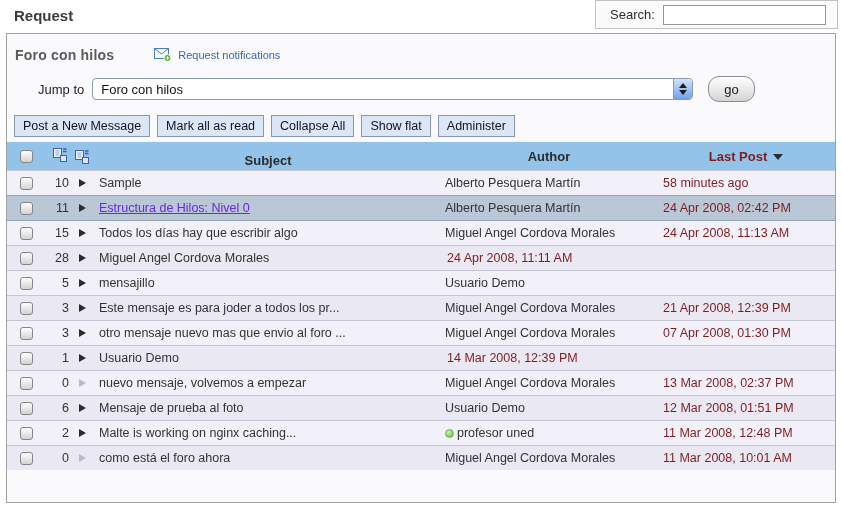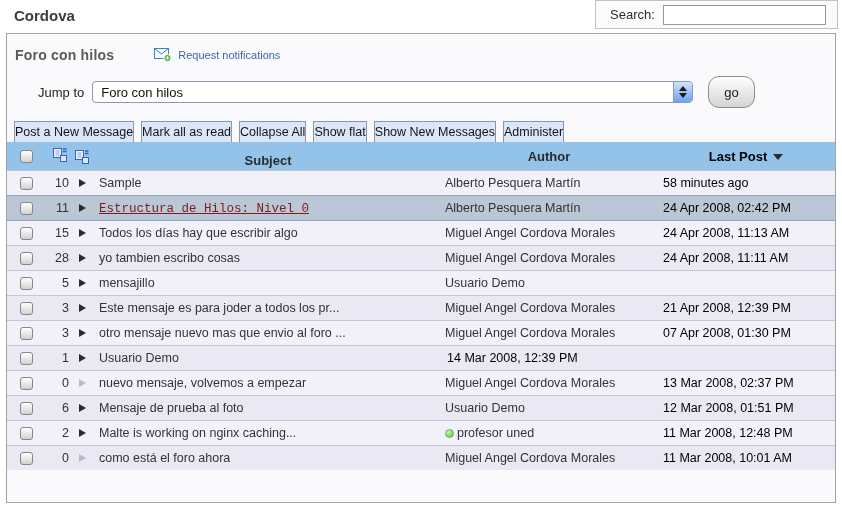--- a/index.html
+++ b/index.html
@@ -30,27 +30,27 @@
     border:1px solid #8d9ab0; border-radius:4px; display:flex; align-items:center;
     overflow:hidden; cursor:pointer; }
   .select-value { flex:1; font-size:13px; color:#101010; padding-left:8px; }
   .select-stepper { width:19px; height:100%; background:linear-gradient(#d3e4fc,#6fa0ee);
     border-left:1px solid #8d9ab0; border-radius:0 3px 3px 0;
     display:flex; flex-direction:column; align-items:center; justify-content:center; gap:2px; }
   .arr-up { width:0; height:0; border-left:4px solid transparent; border-right:4px solid transparent;
     border-bottom:5px solid #1c1c1c; }
   .arr-down { width:0; height:0; border-left:4px solid transparent; border-right:4px solid transparent;
     border-top:5px solid #1c1c1c; }
-  .go-btn { margin-left:15px; height:32px; padding:0 15px; border:1px solid #8d8d8d;
+  .go-btn { margin-left:15px; height:26px; padding:0 15px; border:1px solid #8d8d8d;
     border-radius:11px; background:linear-gradient(#ffffff,#d4d4d4);
     font-size:13px; color:#1c1c1c; font-family:inherit; cursor:pointer; }
 
   .toolbar { display:flex; gap:7px; margin:13px 0 0 7px; }
   .toolbar button { background:#dbe6f6; border:1px solid #8896ae; color:#14141e;
-    font-size:12.5px; font-family:inherit; padding:3px 0; cursor:pointer; }
+    font-size:12.5px; font-family:inherit; padding:3px 8px; cursor:pointer; }
 
   
   .thread-table { position:absolute; left:0; top:108px; width:828px; }
   .grid-cols { display:grid; grid-template-columns:38px 24px 26px 1fr 216px 178px; align-items:center; }
   .t-head { height:28px; background:#93c3e9; font-size:13px; font-weight:bold; color:#2c2c2c; }
   .t-head .c-subj { text-align:center; padding:0;margin-top:8px; }
   .t-head .c-auth { text-align:center; padding:0; display:block; }
   .t-head .c-last { text-align:center; padding:0; }
   .sort-arrow { display:inline-block; width:0; height:0; margin-left:6px; vertical-align:1px;
     border-left:5px solid transparent; border-right:5px solid transparent; border-top:6px solid #2c2c2c; }
@@ -63,32 +63,32 @@
 
   .c-check { padding-left:13px; }
   .mac-checkbox { width:13px; height:13px; border:1px solid #868686; border-radius:3px;
     background:linear-gradient(#ffffff,#d2d2d2); cursor:pointer; }
   .c-count { text-align:right; color:#333; }
   .c-exp { display:flex; justify-content:center; }
   .tri { width:0; height:0; border-left:7px solid #2b2b2b;
     border-top:4.5px solid transparent; border-bottom:4.5px solid transparent; }
   .t-row.no-expand .tri { border-left-color:#babacb; }
   .c-subj { padding-left:4px; overflow:hidden; white-space:nowrap; }
-  .subject.underline { text-decoration:underline; color:#7f1d1d;font-family:Liberation Mono, monospace; }
+  .subject.underline { text-decoration:underline; color:#6d28d9; }
   .c-auth { padding-left:4px; display:flex; align-items:center; overflow:hidden; white-space:nowrap; }
   .online-dot { width:9px; height:9px; border-radius:50%; margin-right:3px; flex:0 0 auto;
     background:radial-gradient(circle at 35% 30%, #d2f2bb, #82d55f 60%, #5bb23e);
     border:1px solid #74b054; }
-  .c-last { padding-left:6px; white-space:nowrap; color:#000000; }
+  .c-last { padding-left:6px; white-space:nowrap; color:#7f1d1d; }
 </style>
 </head>
 <body>
 
 <div class="topbar">
-  <div class="page-title">Cordova</div>
+  <div class="page-title">Request</div>
   <div class="search-box">
     <label>Search:</label>
     <input value="" style="">
   </div>
 </div>
 
 <div class="panel">
 
   <div class="forum-head">
     <span class="forum-title">Foro con hilos</span>
@@ -113,21 +113,20 @@
       </span>
     </div>
     <button class="go-btn">go</button>
   </div>
 
   <div class="toolbar">
     <button>Post a New Message</button>
     <button>Mark all as read</button>
     <button>Collapse All</button>
     <button>Show flat</button>
-    <button>Show New Messages</button>
     <button>Administer</button>
   </div>
 
   <div class="thread-table">
     <div class="t-head grid-cols">
       <div class="c-check">
           <div class="mac-checkbox"></div>
         </div>
       <div class="c-count" style="text-align:left; padding-left:8px;">
         <svg width="14" height="15" viewBox="0 0 14 15">
@@ -198,21 +197,20 @@
     <div class="c-last">24 Apr 2008, 11:13 AM</div>
   </div>
         <div class="t-row grid-cols even">
     <div class="c-check">
             <div class="mac-checkbox"></div>
           </div>
     <div class="c-count">28</div>
     <div class="c-exp">
             <i class="tri"></i>
           </div>
-    <div class="c-subj"><span class="subject">yo tambien escribo cosas</span></div>
     <div class="c-auth">
 
       <span>Miguel Angel Cordova Morales</span>
     </div>
     <div class="c-last">24 Apr 2008, 11:11 AM</div>
   </div>
         <div class="t-row grid-cols odd">
     <div class="c-check">
             <div class="mac-checkbox"></div>
           </div>

